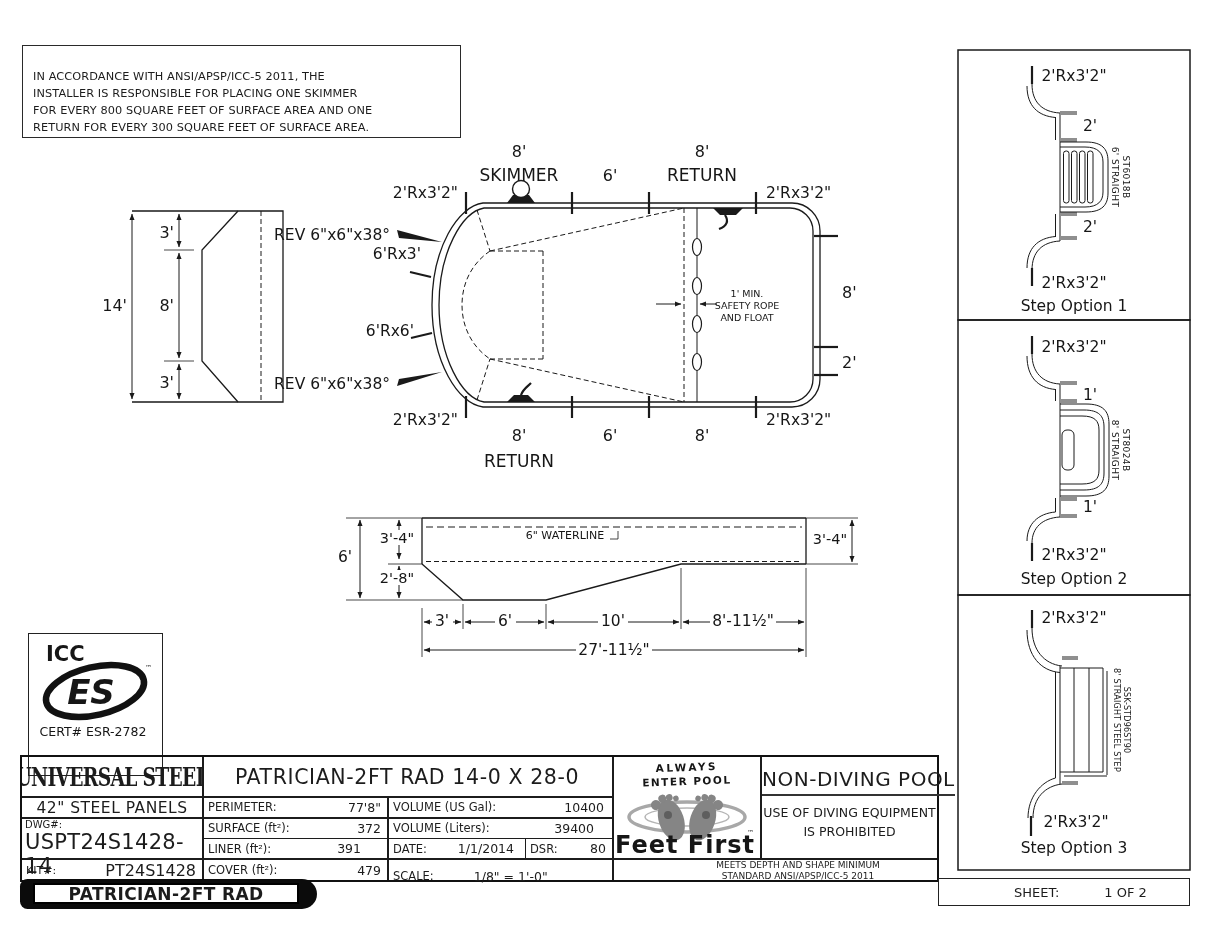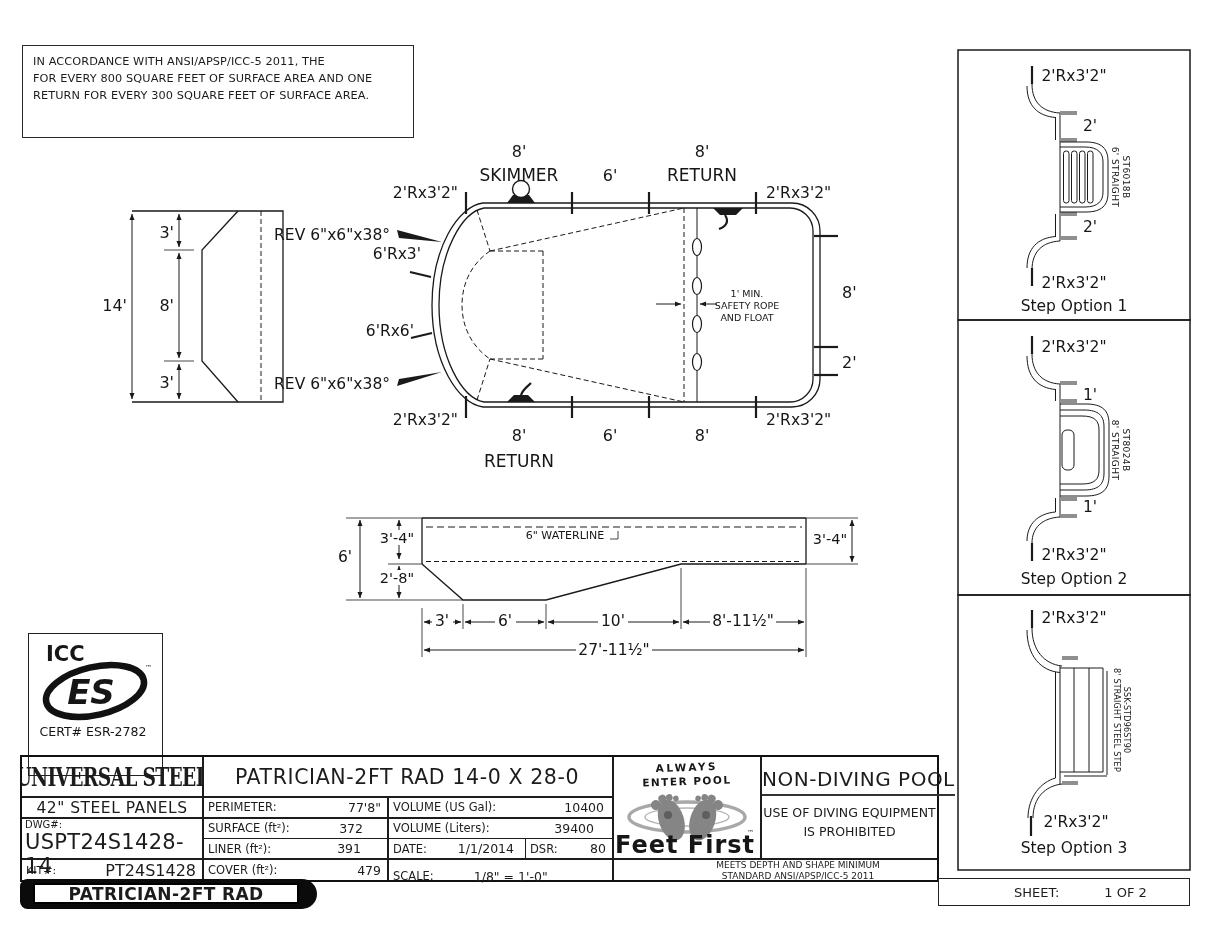--- a/index.html
+++ b/index.html
@@ -14,21 +14,21 @@
   .dash{stroke:#1a1a1a;stroke-width:1;fill:none;stroke-dasharray:5 3}
   .wdash{stroke:#1a1a1a;stroke-width:1;fill:none;stroke-dasharray:7 4}
   .thin{stroke:#1a1a1a;stroke-width:.8;fill:none}
   .tick{stroke:#1a1a1a;stroke-width:2.2;fill:none}
   .dim{stroke:#1a1a1a;stroke-width:1;fill:none}
   .blk{fill:#1a1a1a;stroke:none}
   .wbg{fill:#ffffff;stroke:none}
   .gtick{fill:#8f8f8f;stroke:none}
   .box{stroke:#1a1a1a;stroke-width:1.5;fill:none}
   
-  .note{left:22px;top:45px;width:392px;height:93px;border:1.5px solid #2a2a2a;padding:7px 10px;box-sizing:border-box;font-size:11.3px;line-height:17px;letter-spacing:.1px}
+  .note{left:22px;top:45px;width:439px;height:93px;border:1.5px solid #2a2a2a;padding:22px 10px;box-sizing:border-box;font-size:11.3px;line-height:17px;letter-spacing:.1px}
   .note span{display:block}
   
   .icc{left:28px;top:633px;width:135px;height:143px;border:1.6px solid #222;box-sizing:border-box}
   
   .tb{left:20px;top:755px;width:915px;height:123px;border:2px solid #111;box-sizing:content-box}
   .tb .ln{position:absolute;background:#1c1c1c}
   .cell{position:absolute;display:flex;align-items:center;overflow:hidden}
   .brand{font-family:"DejaVu Serif",serif;font-weight:bold;font-size:26px;transform:scaleX(.72);letter-spacing:-1px;white-space:nowrap}
   .lbl{font-size:11.5px}
   .val{font-size:12.5px}
@@ -260,20 +260,21 @@
       <text class="t15 mid" x="1074" y="623">2'Rx3'2"</text>
       <text class="t15 mid" x="1076" y="827">2'Rx3'2"</text>
       <text class="v8 mid" transform="rotate(90 1114 720)" x="1114" y="720">8' STRAIGHT STEEL STEP</text>
       <text class="v8 mid" transform="rotate(90 1124 720)" x="1124" y="720">SSK-STD96ST90</text>
       <text class="t15 mid" x="1074" y="853">Step Option 3</text>
     </g>
   </svg>
 
   <div class="abs note">
     <span>IN ACCORDANCE WITH ANSI/APSP/ICC-5 2011, THE</span>
+    <span>INSTALLER IS RESPONSIBLE FOR PLACING ONE SKIMMER</span>
     <span>FOR EVERY 800 SQUARE FEET OF SURFACE AREA AND ONE</span>
     <span>RETURN FOR EVERY 300 SQUARE FEET OF SURFACE AREA.</span>
   </div>
 
   <div class="abs icc">
     <svg width="132" height="111" viewBox="0 0 132 111">
       <text x="17" y="27" font-size="21" font-weight="bold">ICC</text>
       <ellipse cx="66" cy="57" rx="50" ry="24" transform="rotate(-13 66 57)" fill="none" stroke="#111" stroke-width="6.5"></ellipse>
       <text x="62" y="70" font-size="34" font-weight="bold" font-style="italic" font-family="DejaVu Serif, serif" text-anchor="middle">ES</text>
       <text x="116" y="36" font-size="7">™</text>
@@ -311,21 +312,21 @@
     <div class="cell" style="left:180px;top:0;width:410px;height:39px;justify-content:center">
       <span class="bigtitle">PATRICIAN-2FT RAD 14-0 X 28-0</span>
     </div>
 
     <div class="cell" style="left:182px;top:40px;width:183px;height:20px;justify-content:space-between">
       <span class="lbl" style="margin-left:4px">PERIMETER:</span>
       <span class="val" style="margin-right:6px">77'8"</span>
     </div>
     <div class="cell" style="left:182px;top:61px;width:183px;height:20px;justify-content:space-between">
       <span class="lbl" style="margin-left:4px">SURFACE (ft²):</span>
-      <span class="val" style="margin-right:24px">372</span>
+      <span class="val" style="margin-right:6px">372</span>
     </div>
     <div class="cell" style="left:182px;top:82px;width:163px;height:19px;justify-content:space-between">
       <span class="lbl" style="margin-left:4px">LINER (ft²):</span>
       <span class="val" style="margin-right:6px">391</span>
     </div>
     <div class="cell" style="left:182px;top:103px;width:183px;height:20px;justify-content:space-between">
       <span class="lbl" style="margin-left:4px">COVER (ft²):</span>
       <span class="val" style="margin-right:6px">479</span>
     </div>
 

